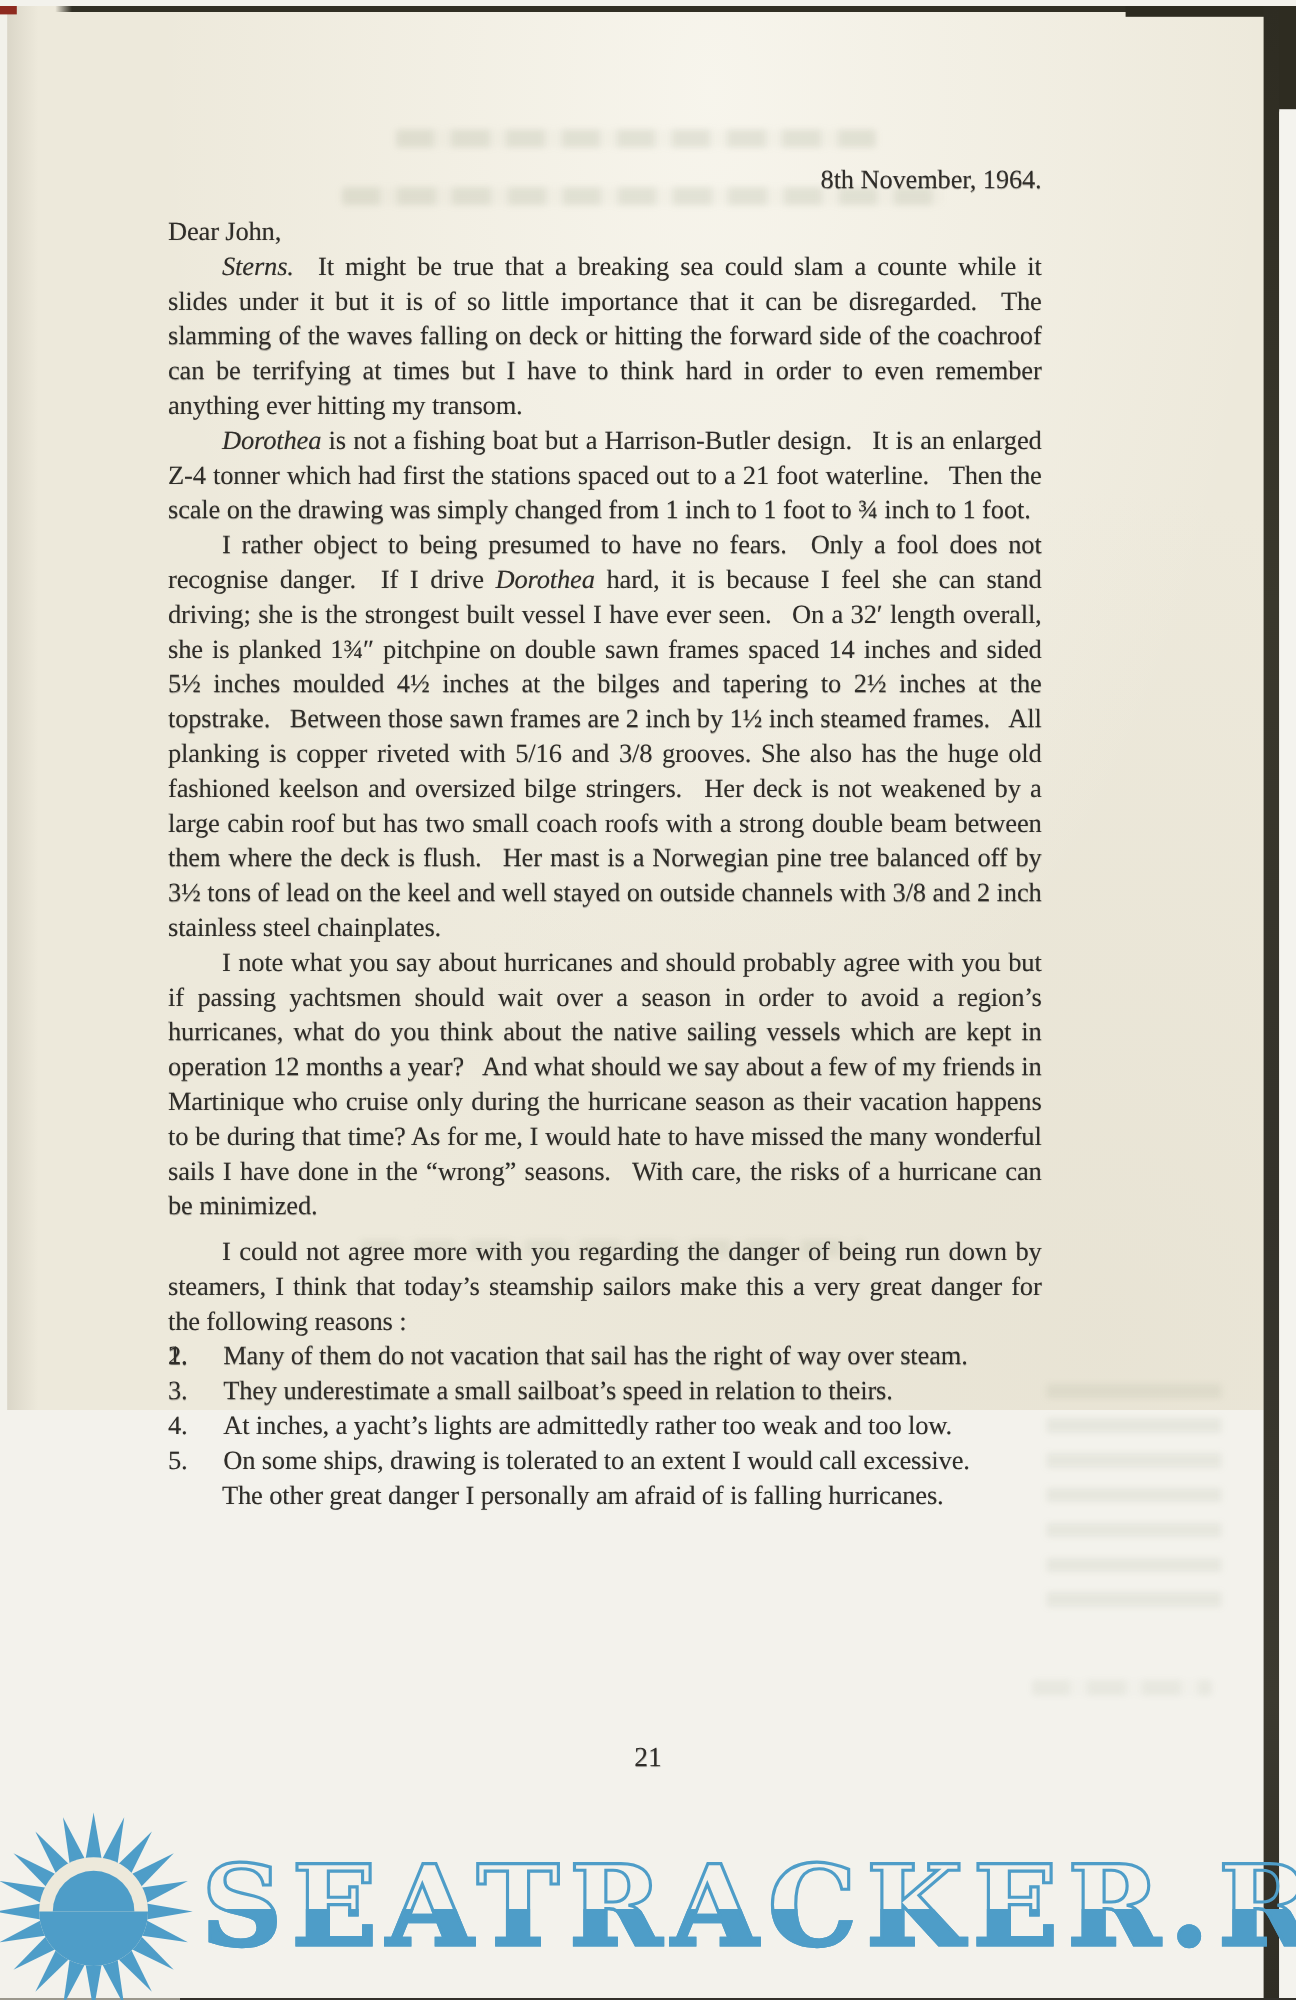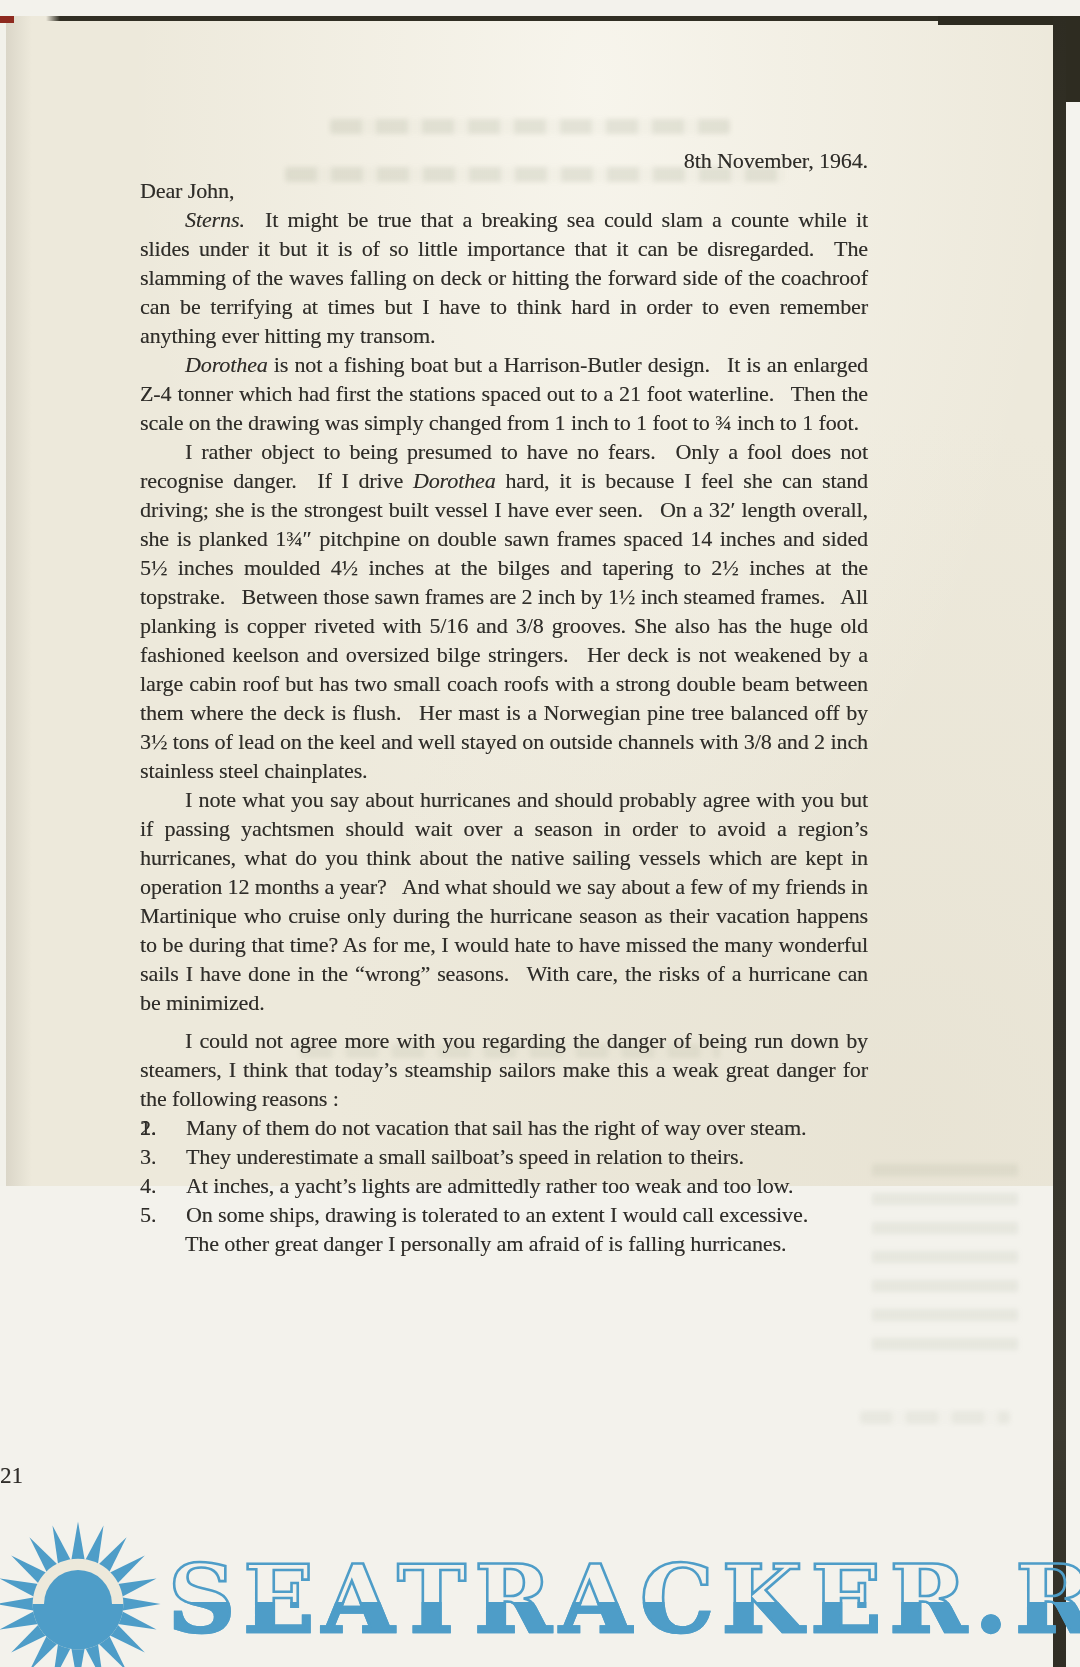--- a/index.html
+++ b/index.html
@@ -5,47 +5,47 @@
   html,body{margin:0;padding:0;}
   .stage{
     position:relative;
     width:1080px;height:1667px;
     overflow:hidden;
     font-family:"Liberation Serif","DejaVu Serif",serif;
     background:#f3f2ec;
   }
   
   .page{
-    position:absolute;left:0;top:16px;width:1080px;height:1170px;
+    position:absolute;left:0;top:5px;width:1080px;height:1170px;
     background:
       radial-gradient(ellipse at 55% 6%, rgba(248,246,238,.9) 0%, rgba(248,246,238,0) 55%),
       radial-gradient(ellipse at 85% 95%, rgba(229,224,208,.6) 0%, rgba(229,224,208,0) 45%),
       var(--paper,#EDE9DB);
   }
   .left-shade{position:absolute;left:6px;top:0;width:26px;height:100%;
     background:linear-gradient(90deg, rgba(175,170,155,.30), rgba(175,170,155,0));}
   .left-edge-white{position:absolute;left:0;top:0;width:6px;height:100%;background:#f2f1ea;}
 
   
   .column{
     position:absolute;left:140px;top:130px;width:728px;
     color:var(--ink,#2F2D29);
     font-size:22px;line-height:29px;letter-spacing:-0.1px;
     text-shadow:0.2px 0.3px 0.6px rgba(47,45,41,.45);
   }
   .date{text-align:right;}
-  .salutation{margin-top:1px;}
+  .salutation{margin-top:14px;}
   .para{text-align:justify;text-indent:45px;}
   .para.gap{margin-top:9px;}
   .item{position:relative;padding-left:46px;text-align:justify;}
   .item .num{position:absolute;left:0;top:0;}
   em{font-style:italic;margin-top:48px;}
 
   .page-number{
-    position:absolute;left:0;top:1447px;width:1080px;
+    position:absolute;left:0;top:1447px;width:1080px;text-align:center;
     color:var(--ink,#2F2D29);font-size:23px;
     text-shadow:0.2px 0.3px 0.6px rgba(47,45,41,.45);
   }
 
   
   .ghost{position:absolute;filter:blur(2.5px);border-radius:3px;
     background:repeating-linear-gradient(90deg, rgba(128,138,108,.16) 0 32px, rgba(128,138,108,.03) 32px 46px);}
   .ghost.block{background:
     repeating-linear-gradient(180deg, rgba(125,135,105,.10) 0 12px, rgba(125,135,105,0) 12px 29px);}
 
@@ -90,21 +90,21 @@
     <div class="ghost" style="left:860px;top:1395px;width:150px;height:13px;opacity:.6;"></div>
 
     <div class="column">
       <div class="date">8th November, 1964.</div>
       <div class="salutation">Dear John,</div>
       <div>
           <div class="para"><em>Sterns.</em><span>  It might be true that a breaking sea could slam a counte while it slides under it but it is of so little importance that it can be disregarded.  The slamming of the waves falling on deck or hitting the forward side of the coachroof can be terrifying at times but I have to think hard in order to even remember anything ever hitting my transom.</span></div>
           <div class="para"><em>Dorothea</em><span> is not a fishing boat but a Harrison-Butler design.  It is an enlarged Z-4 tonner which had first the stations spaced out to a 21 foot waterline.  Then the scale on the drawing was simply changed from 1 inch to 1 foot to ¾ inch to 1 foot.</span></div>
           <div class="para"><span>I rather object to being presumed to have no fears.  Only a fool does not recognise danger.  If I drive </span><em>Dorothea</em><span> hard, it is because I feel she can stand driving; she is the strongest built vessel I have ever seen.  On a 32′ length overall, she is planked 1¾″ pitchpine on double sawn frames spaced 14 inches and sided 5½ inches moulded 4½ inches at the bilges and tapering to 2½ inches at the topstrake.  Between those sawn frames are 2 inch by 1½ inch steamed frames.  All planking is copper riveted with 5/16 and 3/8 grooves. She also has the huge old fashioned keelson and oversized bilge stringers.  Her deck is not weakened by a large cabin roof but has two small coach roofs with a strong double beam between them where the deck is flush.  Her mast is a Norwegian pine tree balanced off by 3½ tons of lead on the keel and well stayed on outside channels with 3/8 and 2 inch stainless steel chainplates.</span></div>
           <div class="para"><span>I note what you say about hurricanes and should probably agree with you but if passing yachtsmen should wait over a season in order to avoid a region’s hurricanes, what do you think about the native sailing vessels which are kept in operation 12 months a year?  And what should we say about a few of my friends in Martinique who cruise only during the hurricane season as their vacation happens to be during that time? As for me, I would hate to have missed the many wonderful sails I have done in the “wrong” seasons.  With care, the risks of a hurricane can be minimized.</span></div>
-          <div class="para gap"><span>I could not agree more with you regarding the danger of being run down by steamers, I think that today’s steamship sailors make this a weak great danger for the following reasons :</span></div>
+          <div class="para gap"><span>I could not agree more with you regarding the danger of being run down by steamers, I think that today’s steamship sailors make this a very great danger for the following reasons :</span></div>
           <div class="item"><span class="num">1.</span></div>
           <div class="item"><span class="num">2.</span><span>Many of them do not vacation that sail has the right of way over steam.</span></div>
           <div class="item"><span class="num">3.</span><span>They underestimate a small sailboat’s speed in relation to theirs.</span></div>
           <div class="item"><span class="num">4.</span><span>At inches, a yacht’s lights are admittedly rather too weak and too low.</span></div>
           <div class="item"><span class="num">5.</span><span>On some ships, drawing is tolerated to an extent I would call excessive.</span></div>
           <div class="para"><span>The other great danger I personally am afraid of is falling hurricanes.</span></div>
         </div>
     </div>
 
     <div class="page-number">21</div>

